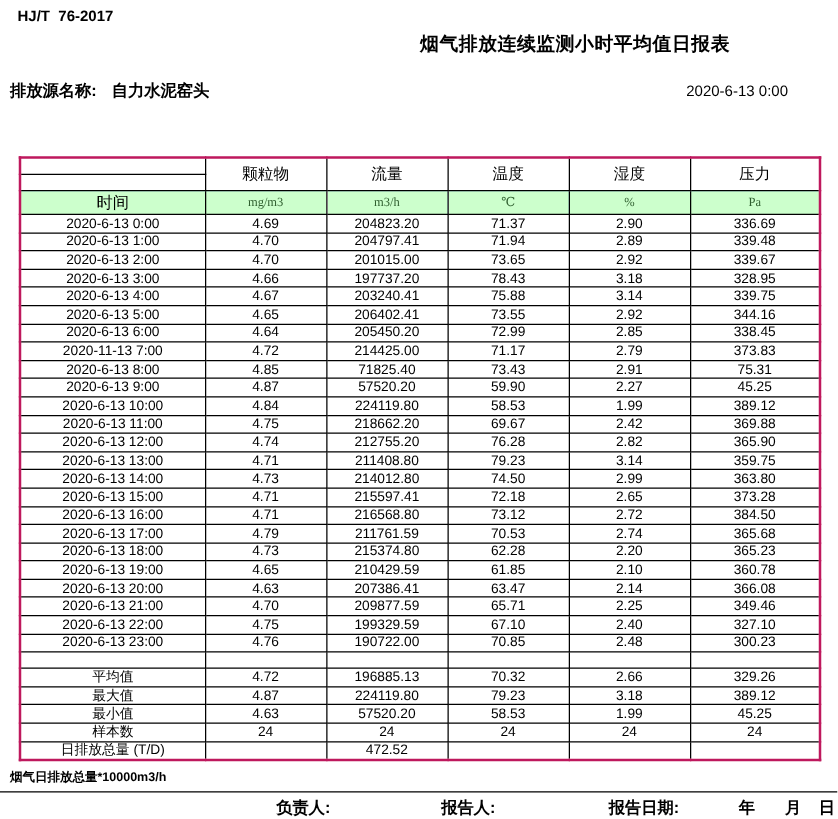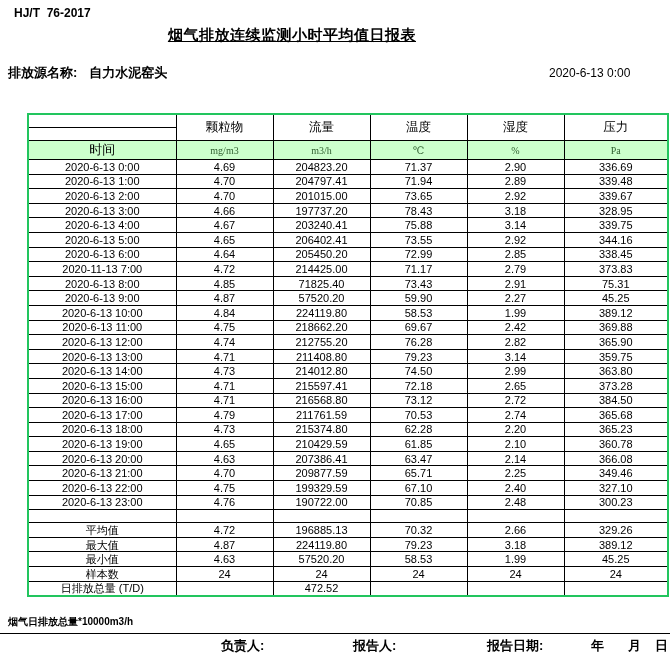--- a/index.html
+++ b/index.html
@@ -2,30 +2,29 @@
 <html><head>
 <meta charset="utf-8">
 <style>
   html,body{margin:0;padding:0;}
   body{
     width:670px;height:655px;position:relative;background:#ffffff;color:#000;
     font-family:"Liberation Sans","DejaVu Sans",sans-serif;overflow:hidden;
   }
   .abs{position:absolute;}
   #standard{left:14px;top:6px;font-weight:bold;font-size:12px;white-space:pre;}
-  #title{left:0;top:26px;width:584px;text-align:center;font-weight:bold;font-size:15px;letter-spacing:0.5px;text-decoration:underline;}
+  #title{left:0;top:26px;width:584px;text-align:right;font-weight:bold;font-size:15px;letter-spacing:0.5px;}
   #source-line{left:8px;top:64px;font-weight:bold;font-size:13px;text-align:center;}
   #source-name{margin-left:12px;}
   #report-time{left:549px;top:66px;font-size:12px;}
 
   #report-table{
-    position:absolute;left:15px;top:113px;width:640px;
+    position:absolute;left:15px;top:125px;width:640px;
     border-collapse:collapse;table-layout:fixed;
-    border:2px solid #22c55e;
-    margin-left:12px;
+    border:2px solid #be185d;
   }
   #report-table td,#report-table th{
     border:1px solid #000;text-align:center;vertical-align:middle;
     padding:0;margin:0;overflow:hidden;white-space:nowrap;font-weight:normal;
   }
   tr.hdr-half td{height:12px;}
   th.col-name{font-size:12.5px;}
   tr.unit-row td{background:#ccffcc;height:14px;}
   td.time-header{font-size:13px;}
   td.unit-cell{font-size:10px;font-family:"Liberation Serif","DejaVu Serif",serif;color:#2f5f2f;}

